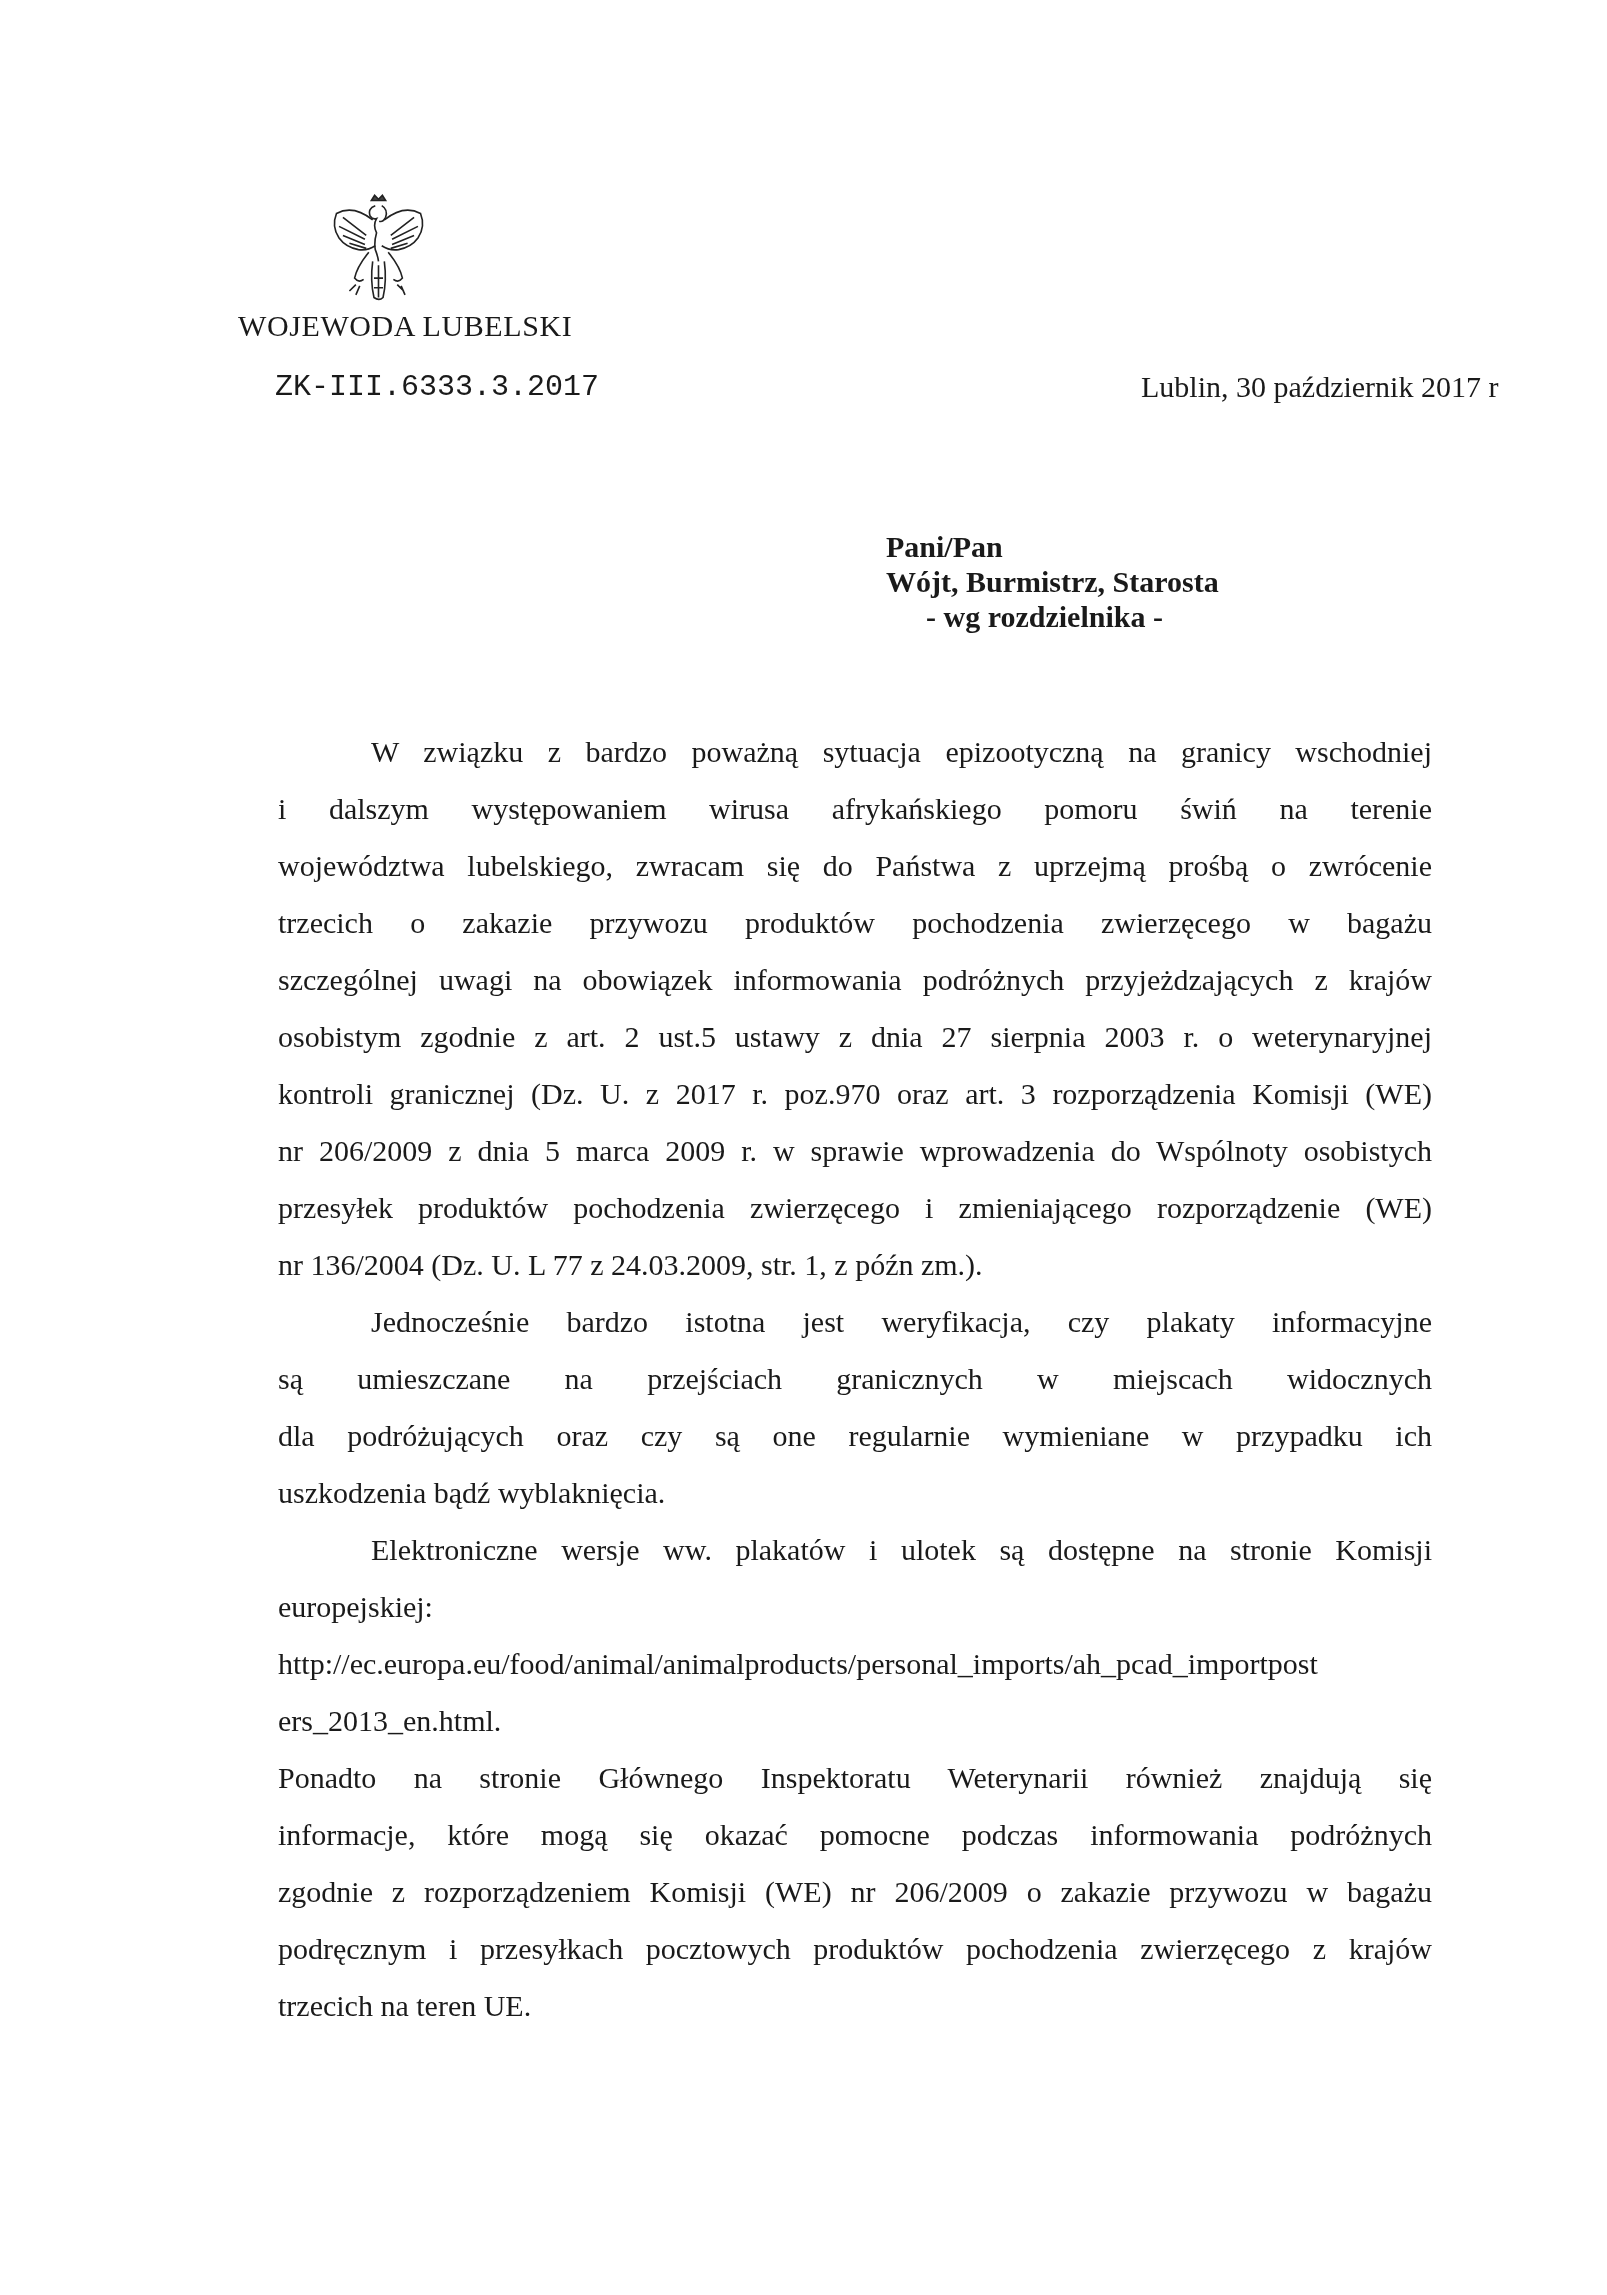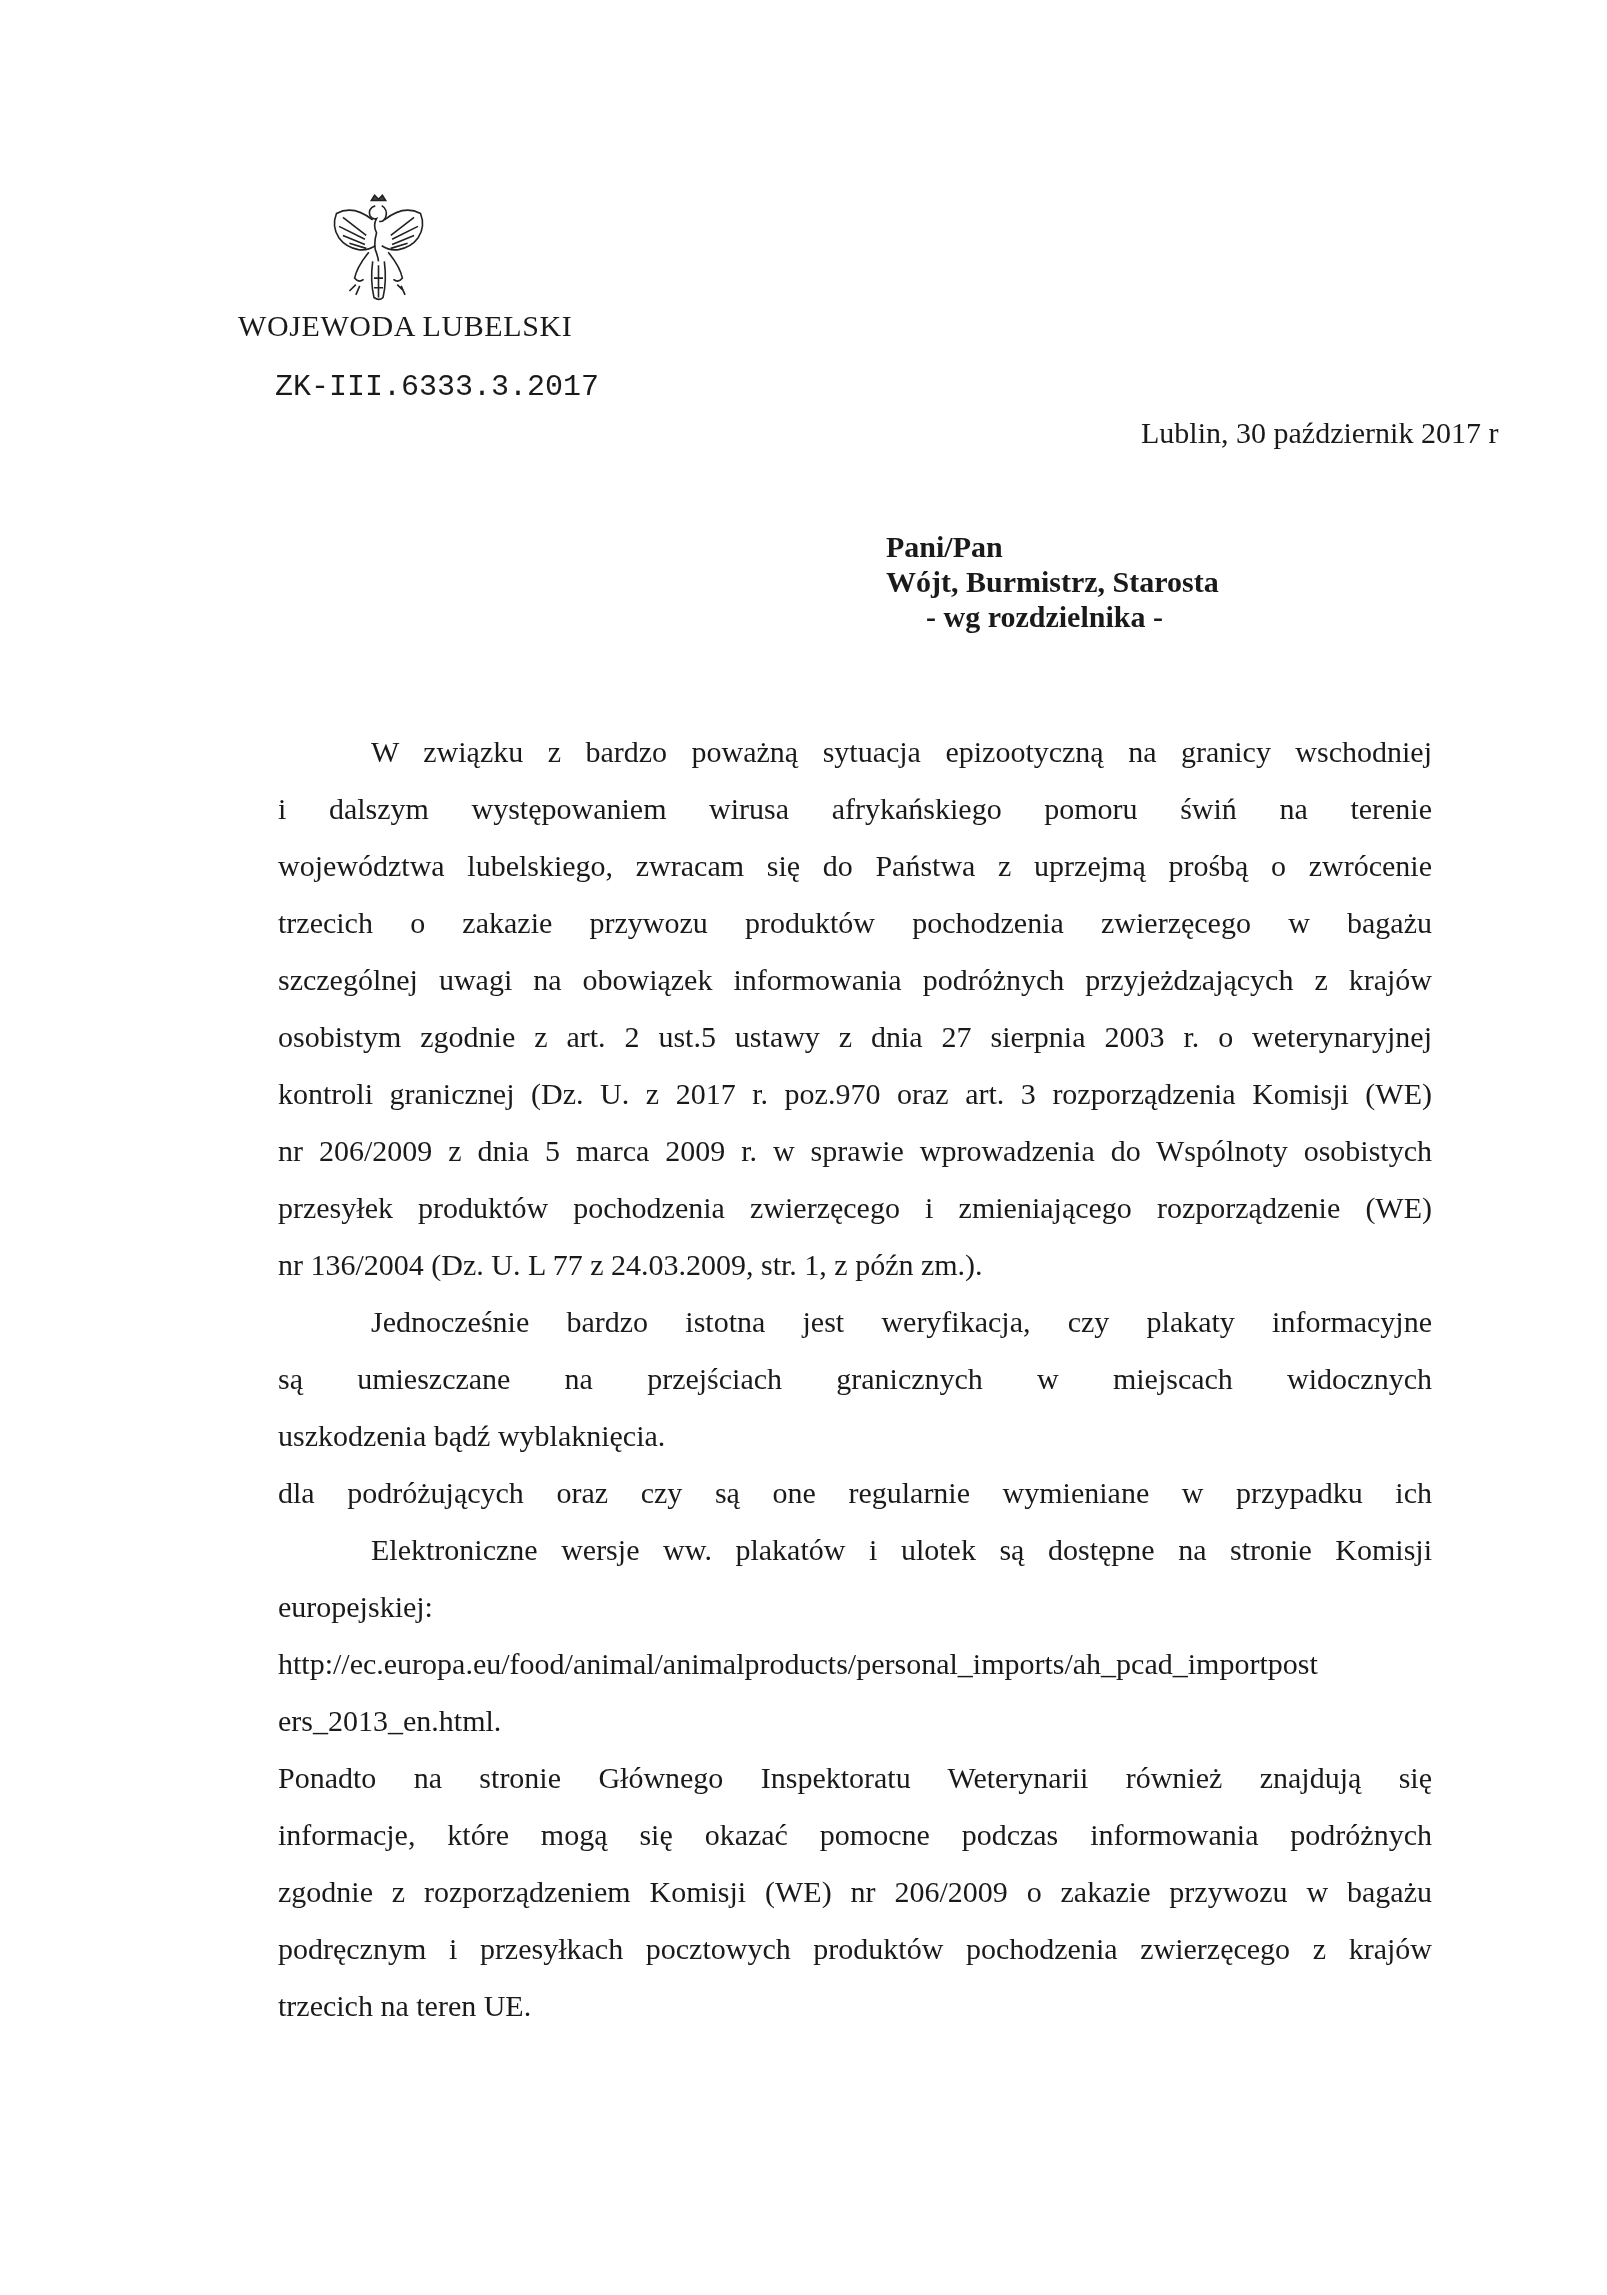--- a/index.html
+++ b/index.html
@@ -3,21 +3,21 @@
 <meta charset="utf-8">
 <style>
   html, body { margin: 0; padding: 0; background: #ffffff; }
   body { width: 1607px; height: 2295px; position: relative; overflow: hidden;
          font-family: "Liberation Serif", "DejaVu Serif", serif; color: #1a1a1a; }
   .page { position: absolute; left: 0; top: 0; width: 1607px; height: 1883px; background: #fff; }
 
   .emblem { position: absolute; left: 330px; top: 194px; width: 97px; height: 110px; }
   .issuer { position: absolute; left: 238px; top: 309px; font-size: 30px; letter-spacing: 0.6px; white-space: nowrap; }
   .ref { position: absolute; left: 275px; top: 370px; font-size: 30px; white-space: nowrap; font-family: Liberation Mono, monospace; }
-  .date { position: absolute; left: 1141px; top: 370px; font-size: 30px; white-space: nowrap; margin-top: 46px; }
+  .date { position: absolute; left: 1141px; top: 370px; font-size: 30px; white-space: nowrap; }
 
   .addressee { position: absolute; left: 886px; top: 529px; font-weight: bold;
                font-family: "Liberation Serif", serif; font-size: 30px; line-height: 35px; }
   .addressee .a3 { padding-left: 40px; }
 
   .body { position: absolute; left: 278px; top: 723px; width: 1154px; font-size: 30px; line-height: 57px; }
   .line { display: block; text-align: justify; text-align-last: justify; white-space: nowrap; height: 57px; }
   .line.last { text-align-last: left; }
   .line.indent { padding-left: 93px; }
   .link { text-underline-offset: 5.2px; color: #1a1a1a; cursor: pointer; }
@@ -64,22 +64,22 @@
       <span class="line">szczególnej uwagi na obowiązek informowania podróżnych przyjeżdzających z krajów</span>
       <span class="line">osobistym zgodnie z art. 2 ust.5 ustawy z dnia 27 sierpnia 2003 r. o weterynaryjnej</span>
       <span class="line">kontroli granicznej (Dz. U. z 2017 r. poz.970 oraz art. 3 rozporządzenia Komisji (WE)</span>
       <span class="line">nr 206/2009 z dnia 5 marca 2009 r. w sprawie wprowadzenia do Wspólnoty osobistych</span>
       <span class="line">przesyłek produktów pochodzenia zwierzęcego i zmieniającego rozporządzenie (WE)</span>
       <span class="line last">nr 136/2004 (Dz. U. L 77 z 24.03.2009, str. 1, z późn zm.).</span>
     </div>
     <div>
       <span class="line indent">Jednocześnie bardzo istotna jest weryfikacja, czy plakaty informacyjne</span>
       <span class="line">są umieszczane na przejściach granicznych w miejscach widocznych</span>
+      <span class="line">dla podróżujących oraz czy są one regularnie wymieniane w przypadku ich</span>
       <span class="line last">uszkodzenia bądź wyblaknięcia.</span>
-      <span class="line">dla podróżujących oraz czy są one regularnie wymieniane w przypadku ich</span>
     </div>
     <div>
       <span class="line indent">Elektroniczne wersje ww. plakatów i ulotek są dostępne na stronie Komisji</span>
       <span class="line last">europejskiej:</span>
     </div>
     <div>
       <span class="line last"><span class="link">http://ec.europa.eu/food/animal/animalproducts/personal_imports/ah_pcad_importpost</span></span>
       <span class="line last"><span class="link">ers_2013_en.html.</span></span>
     </div>
     <div>

